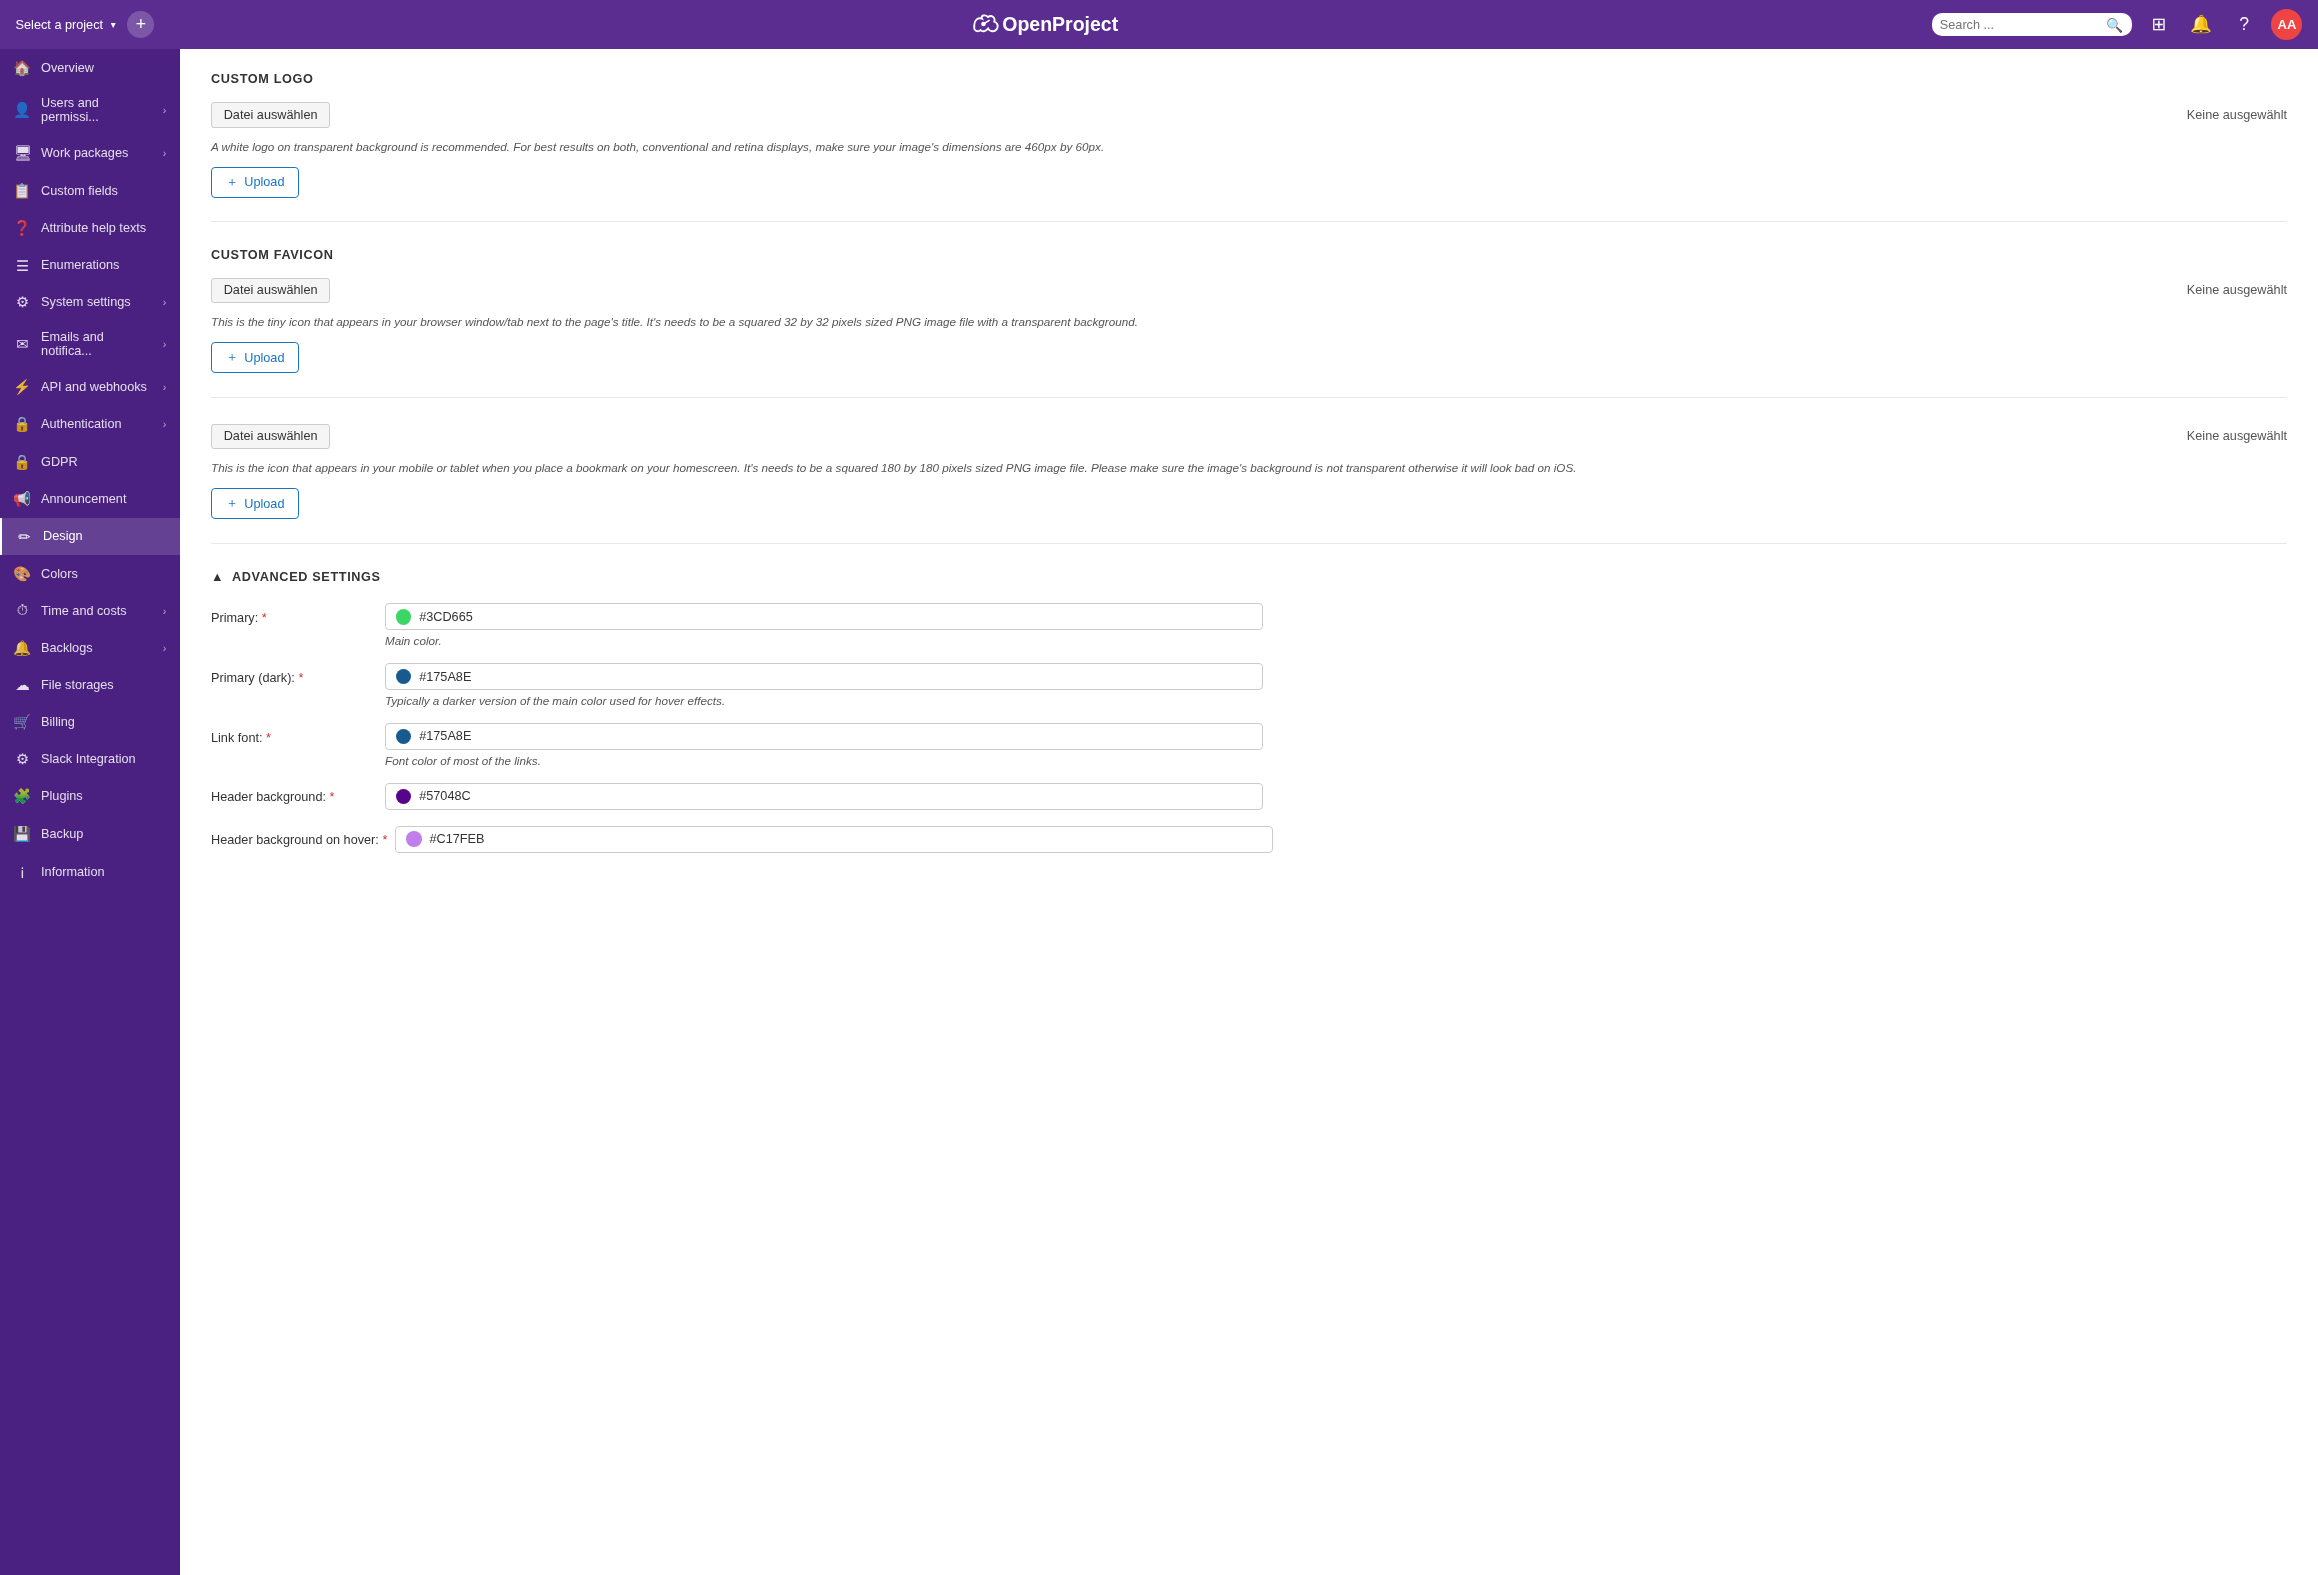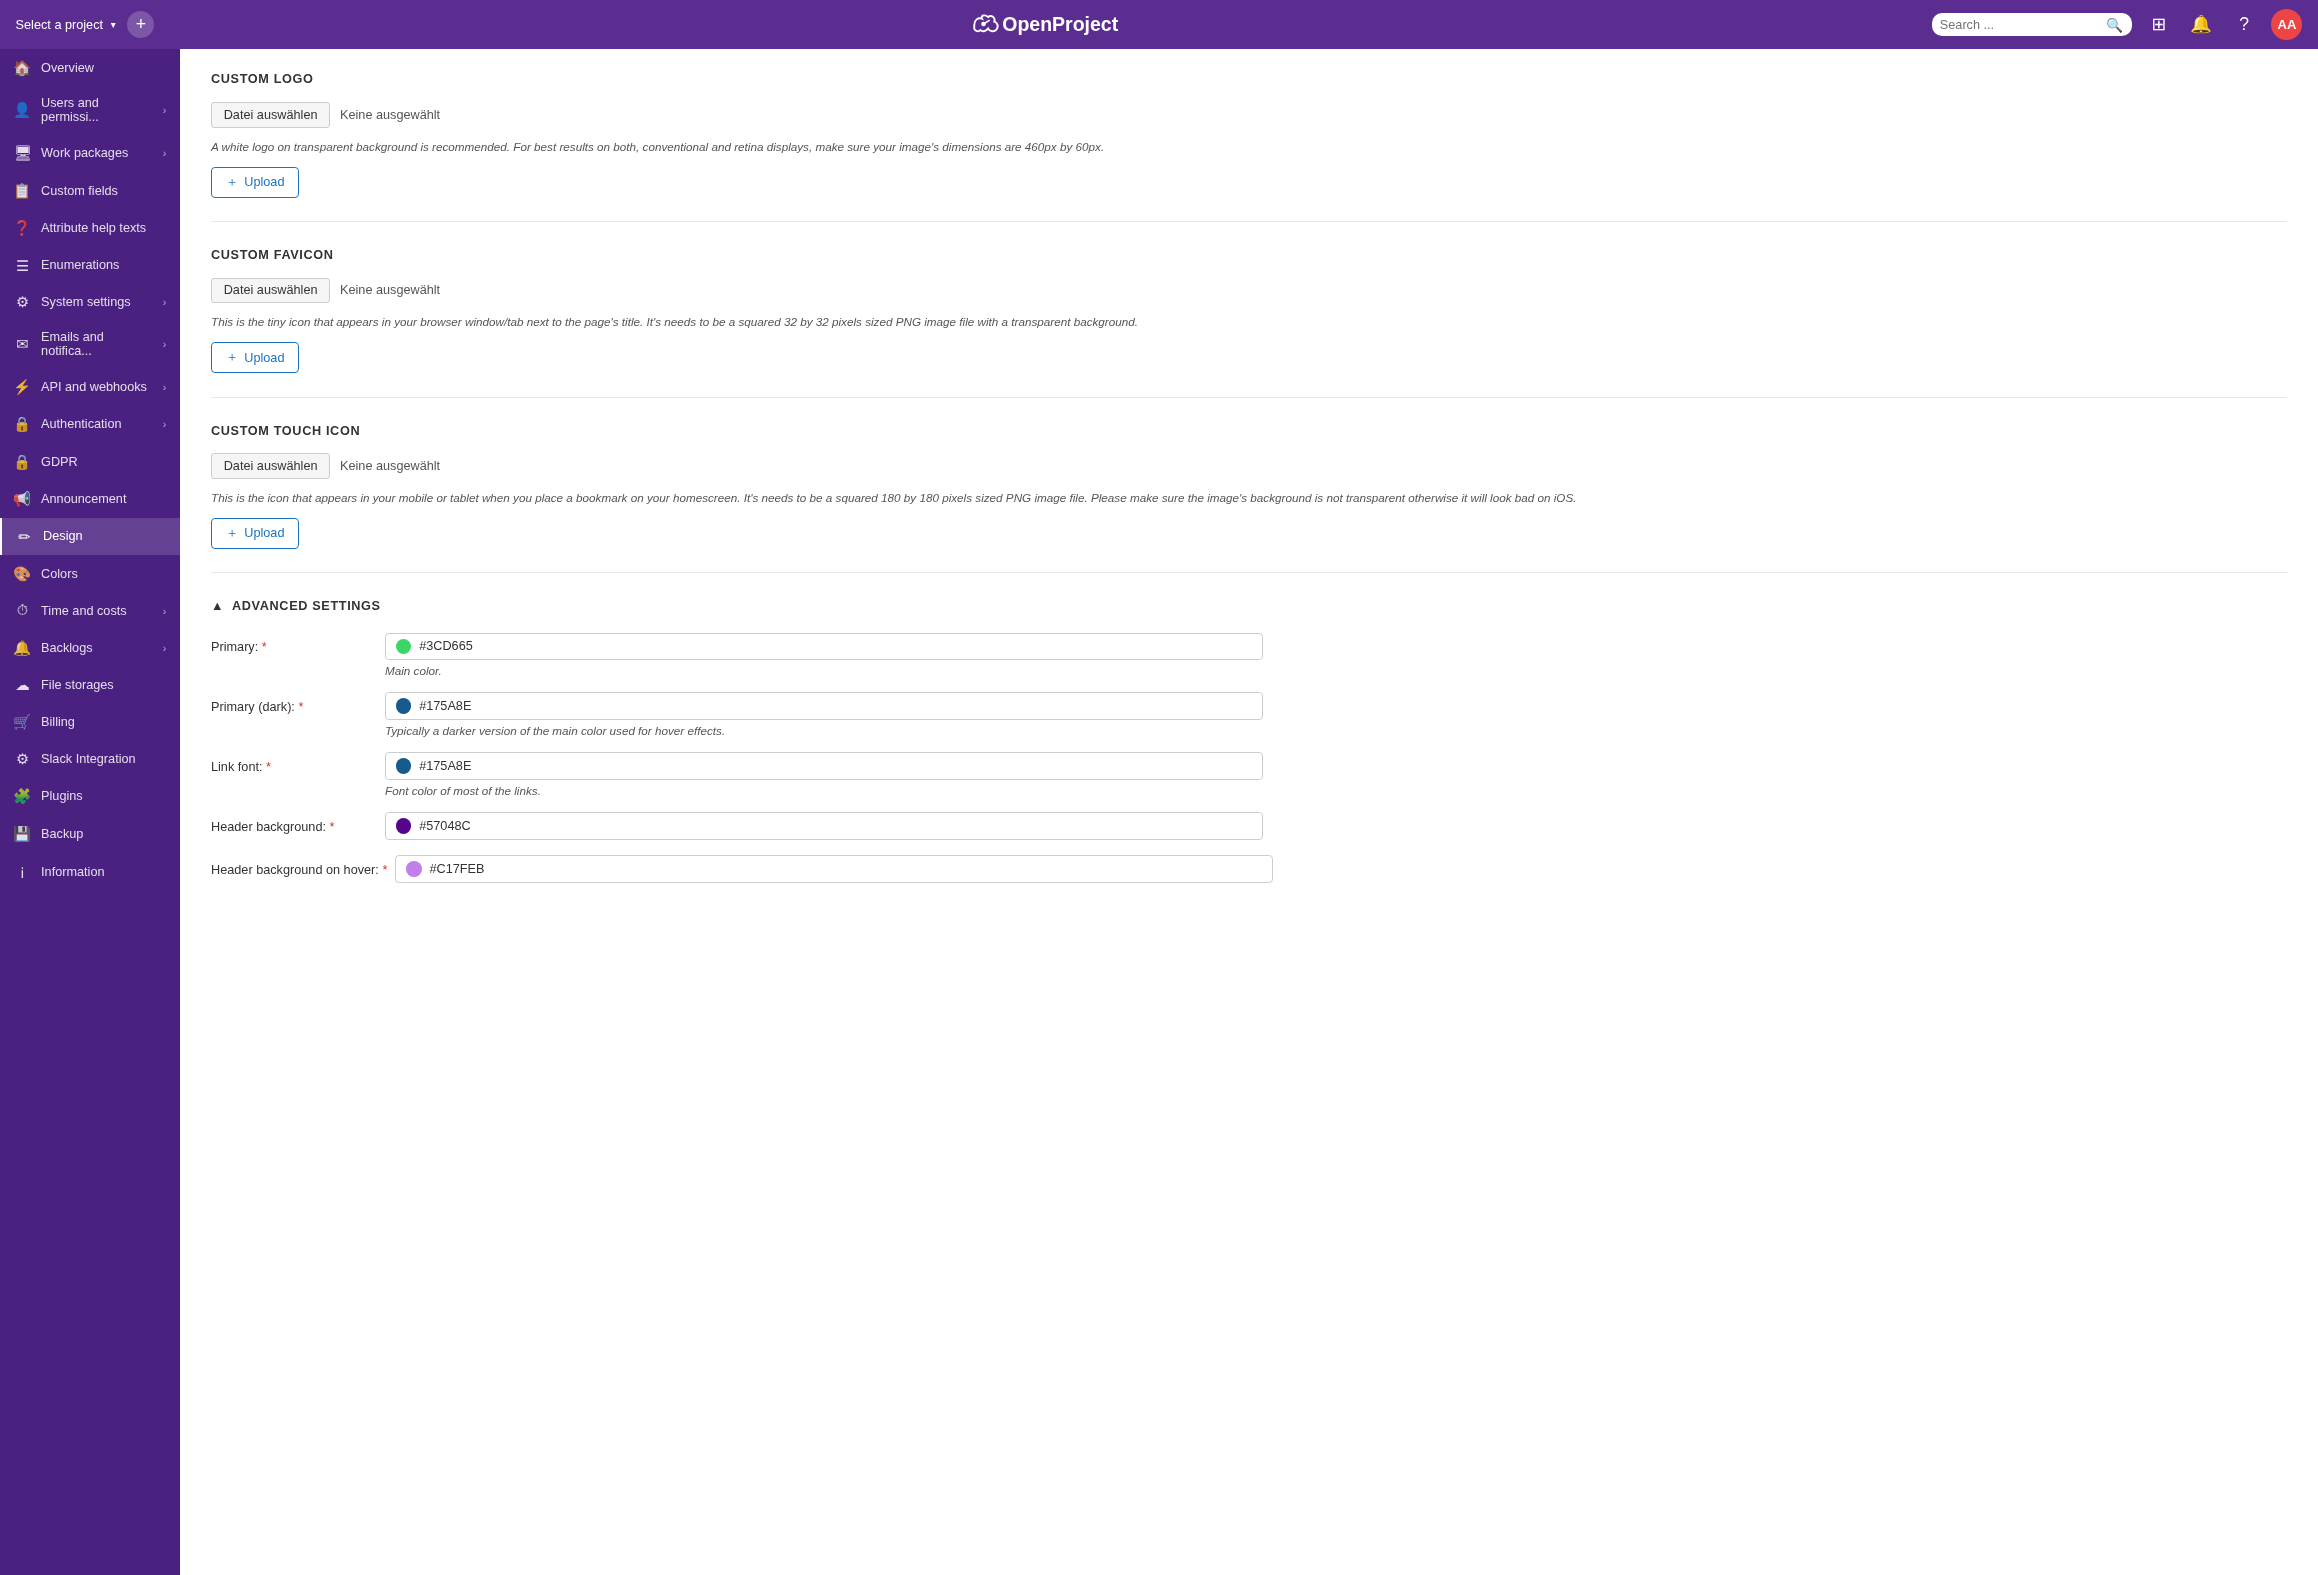--- a/index.html
+++ b/index.html
@@ -66,21 +66,21 @@
     }
     .content::-webkit-scrollbar { width: 5.9px; }
     .content::-webkit-scrollbar-thumb { background: #ccc; border-radius: 2.9px; }
 
     
     .section { margin-bottom: 26px; padding-bottom: 23.4px; border-bottom: 1px solid #e8e8e8; }
     .section:last-child { border-bottom: none; }
     .section-title { font-size: 12.7px; font-weight: 700; color: #333; letter-spacing: 0.05em; text-transform: uppercase; margin-bottom: 15.6px; }
 
     
-    .file-row { display: flex; align-items: center; gap: 9.8px; margin-bottom: 9.8px; }
+    .file-row { display: flex; align-items: center; gap: 9.8px; margin-bottom: 9.8px; justify-content: space-between; }
     .file-btn {
       border: 1px solid #ccc;
       background: #f5f5f5;
       padding: 4.9px 11.7px;
       font-size: 12.7px;
       border-radius: 2.9px;
       cursor: pointer;
       color: #333;
     }
     .no-file-text { font-size: 12.7px; color: #555; }
@@ -305,21 +305,20 @@
         <span class="no-file-text">Keine ausgewählt</span>
       </div>
       <p class="help-text">This is the tiny icon that appears in your browser window/tab next to the page's title. It's needs to be a squared 32 by 32 pixels sized PNG image file with a transparent background.</p>
       <button class="upload-btn">
         <span>＋</span>
         <span>Upload</span>
       </button>
     </div>
 
     <div class="section">
-      <div class="section-title">CUSTOM TOUCH ICON</div>
       <div class="file-row">
         <button class="file-btn">Datei auswählen</button>
         <span class="no-file-text">Keine ausgewählt</span>
       </div>
       <p class="help-text">This is the icon that appears in your mobile or tablet when you place a bookmark on your homescreen. It's needs to be a squared 180 by 180 pixels sized PNG image file. Please make sure the image's background is not transparent otherwise it will look bad on iOS.</p>
       <button class="upload-btn">
         <span>＋</span>
         <span>Upload</span>
       </button>
     </div>

